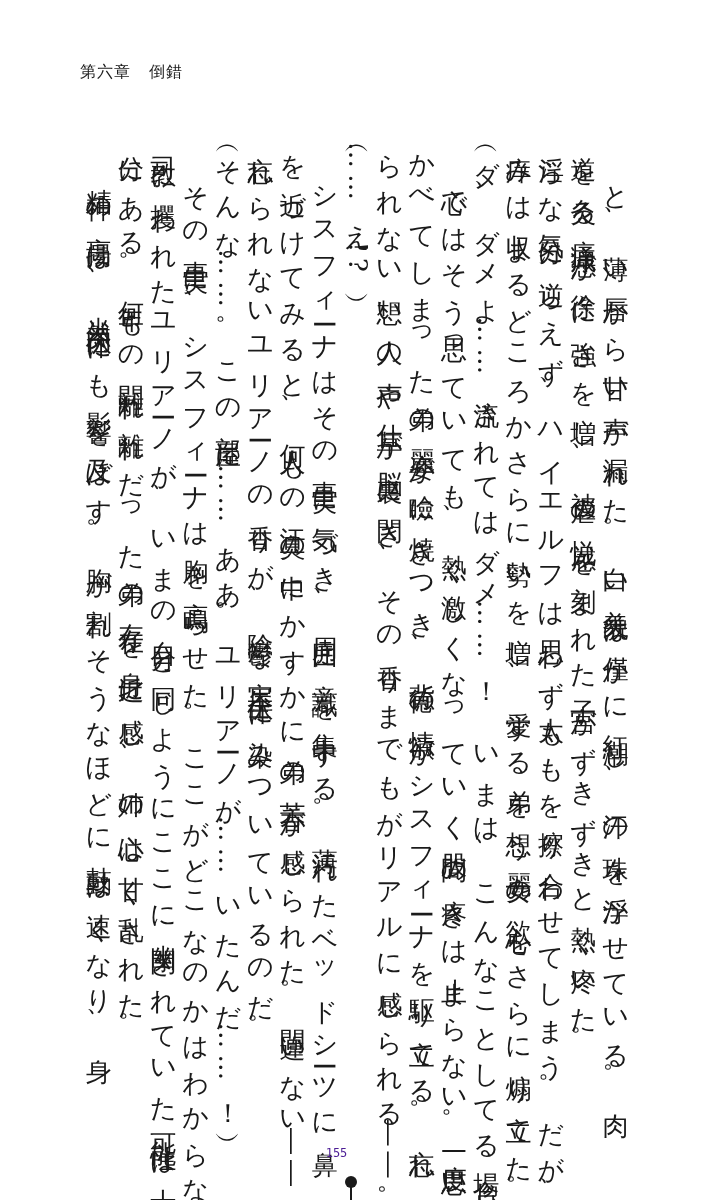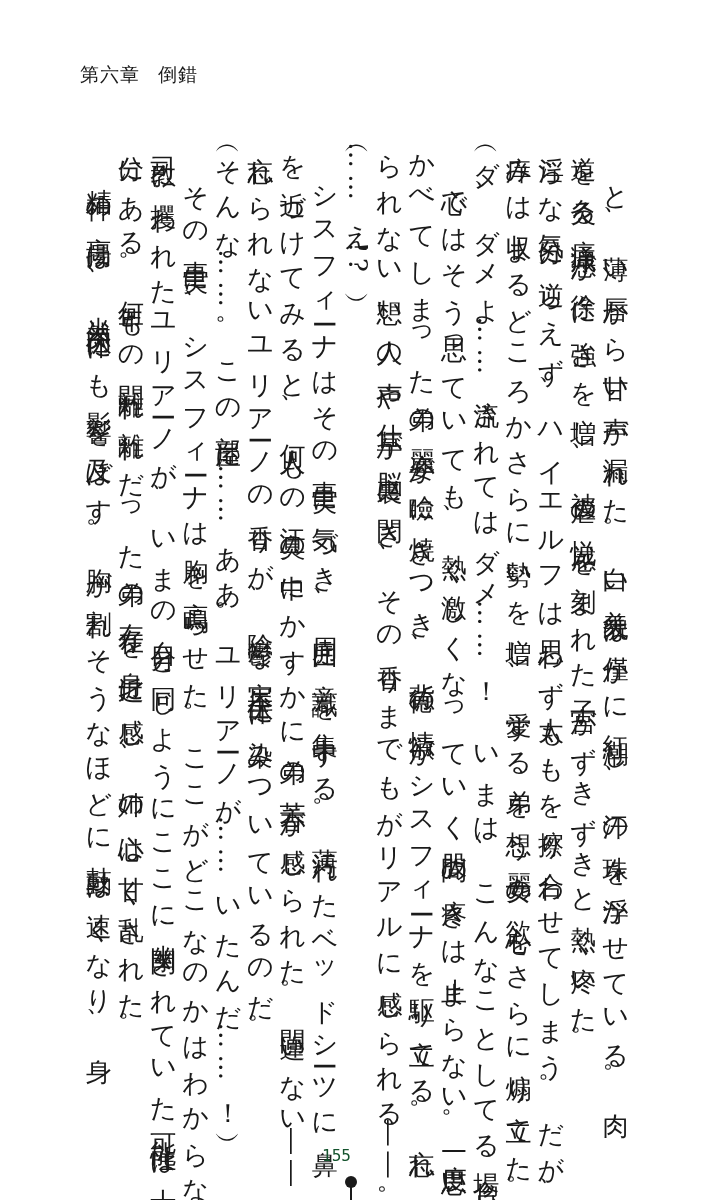--- a/index.html
+++ b/index.html
@@ -1,27 +1,27 @@
 <!DOCTYPE html>
 <html><head>
 <meta charset="utf-8">
 <style>
   html, body { margin: 0; padding: 0; background: #ffffff; }
   body { width: 702px; height: 1200px; position: relative; overflow: hidden;
          font-family: "DejaVu Serif", "Liberation Serif", serif; color: #1a1a1a; }
-  .running-head { position: absolute; left: 80px; top: 62px; font-size: 19px; letter-spacing: 1px; }
+  .running-head { position: absolute; left: 80px; top: 62px; font-size: 16px; letter-spacing: 1px; }
   .running-head .gap { display: inline-block; width: 18px; }
   .body-text { position: absolute; right: 70px; top: 136px; height: 840px;
                writing-mode: vertical-rl; -webkit-writing-mode: vertical-rl;
                font-size: 26px; line-height: 32.3px; letter-spacing: 6px;
                white-space: nowrap; }
   .body-text .col { display: block; }
   .body-text .indent { padding-top: 32px; }
   .folio { position: absolute; left: 0; width: 673px; top: 1146px; text-align: center;
-           font-family: "DejaVu Sans Mono", "Liberation Mono", monospace; font-size: 16px; color: #14532d; }
+           font-family: "DejaVu Sans Mono", "Liberation Mono", monospace; font-size: 12px; color: #4c1d95; }
   .marker { position: absolute; left: 345px; top: 1176px; width: 12px; height: 12px; border-radius: 50%; background: #1a1a1a; }
   .marker-line { position: absolute; left: 350px; top: 1186px; width: 2px; height: 14px; background: #1a1a1a; }
 </style>
 </head>
 <body>
 
 <div class="running-head">
   <span>第六章</span><span class="gap"></span><span>倒錯</span>
 </div>
 

